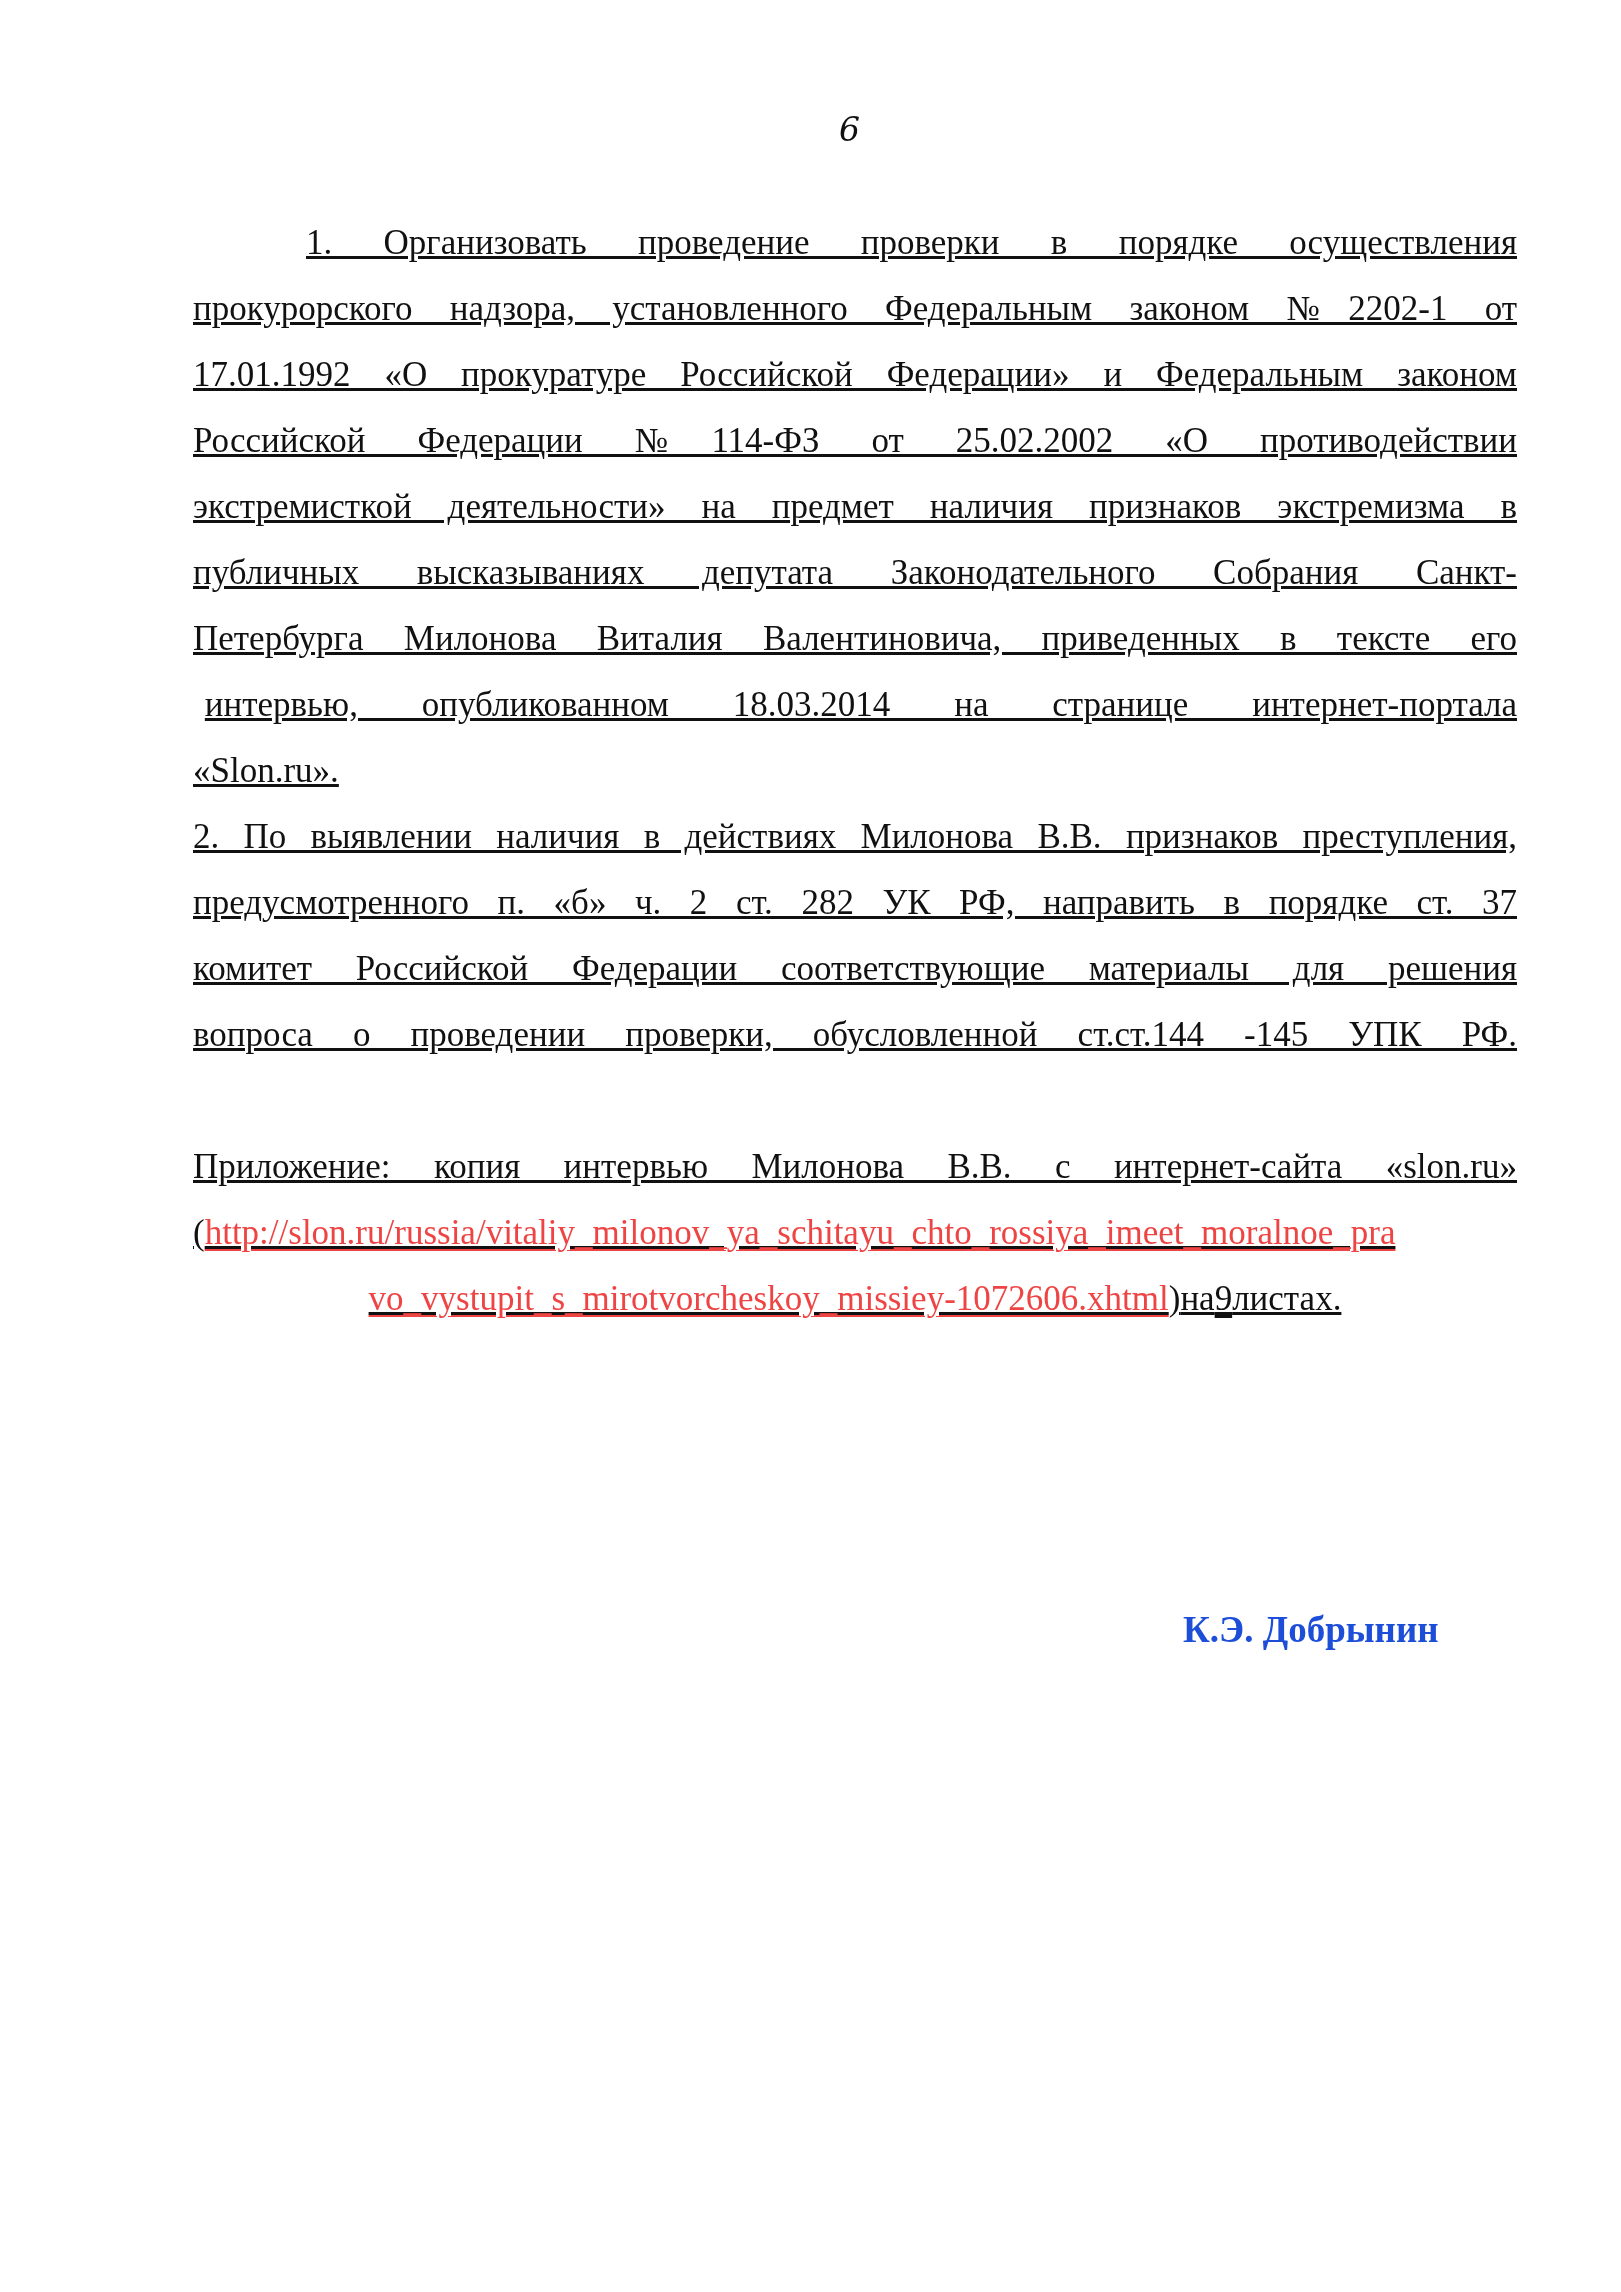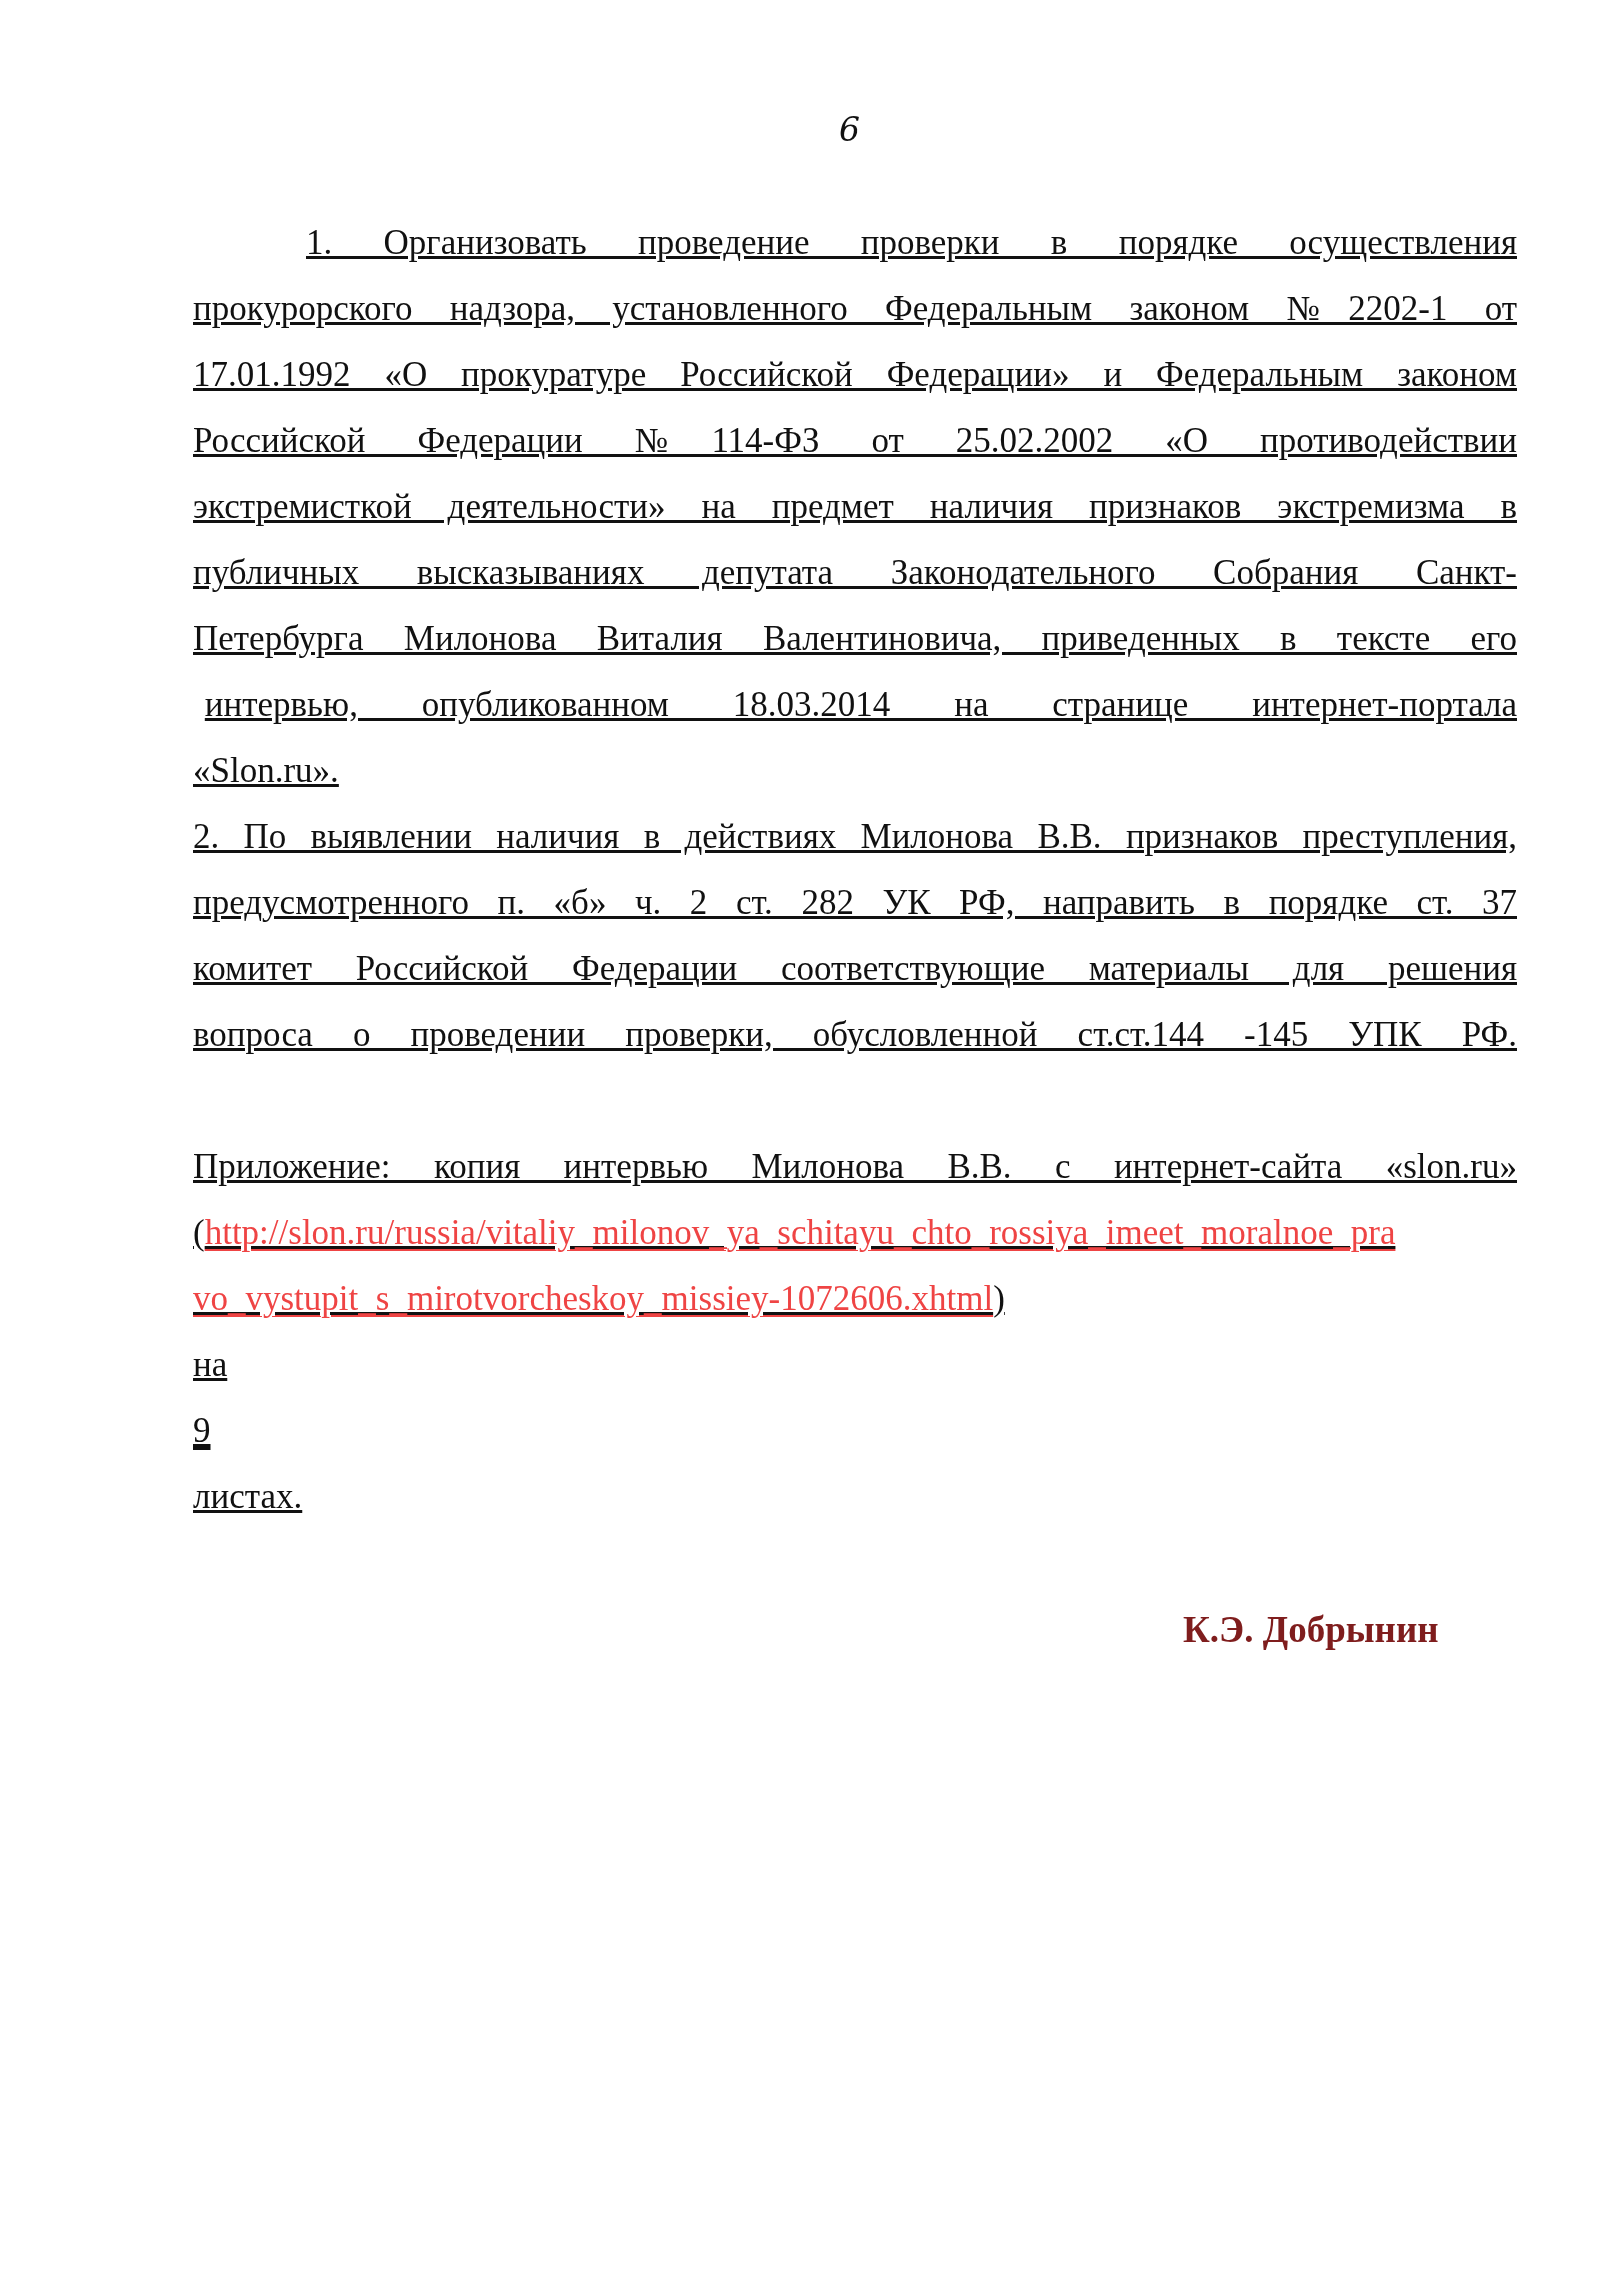--- a/index.html
+++ b/index.html
@@ -17,25 +17,25 @@
   .line {
     height: 66px; line-height: 66px; white-space: nowrap;
     text-align: justify; text-align-last: justify; text-decoration: underline;
   }
   .line.left { text-align: left; text-align-last: left; }
   .line.indent { padding-left: 113px; }
   .line.lead-space { padding-left: 11.8px; }
   .gap { height: 66px; }
   .link { color: #ef4444; text-decoration: underline; text-decoration-thickness: 2px; text-underline-offset: 4.9px; }
   .u { text-decoration: underline; text-underline-offset: 4.9px; }
-  .attach-last { display: flex; justify-content: space-between; flex-direction: column; }
+  .attach-last { display: flex; justify-content: center; }
   .signature {
     position: absolute; left: 1183px; top: 1608px;
     font-family: "Liberation Serif", serif; font-weight: bold;
-    font-size: 37px; color: #7f1d1d; line-height: 43px; white-space: nowrap; text-align: right;
+    font-size: 37px; color: #1d4ed8; line-height: 43px; white-space: nowrap; text-align: right;
   }
 </style>
 </head>
 <body>
 
 <div class="page">
 
   <div class="page-number">6</div>
 
   <div class="body-text">

